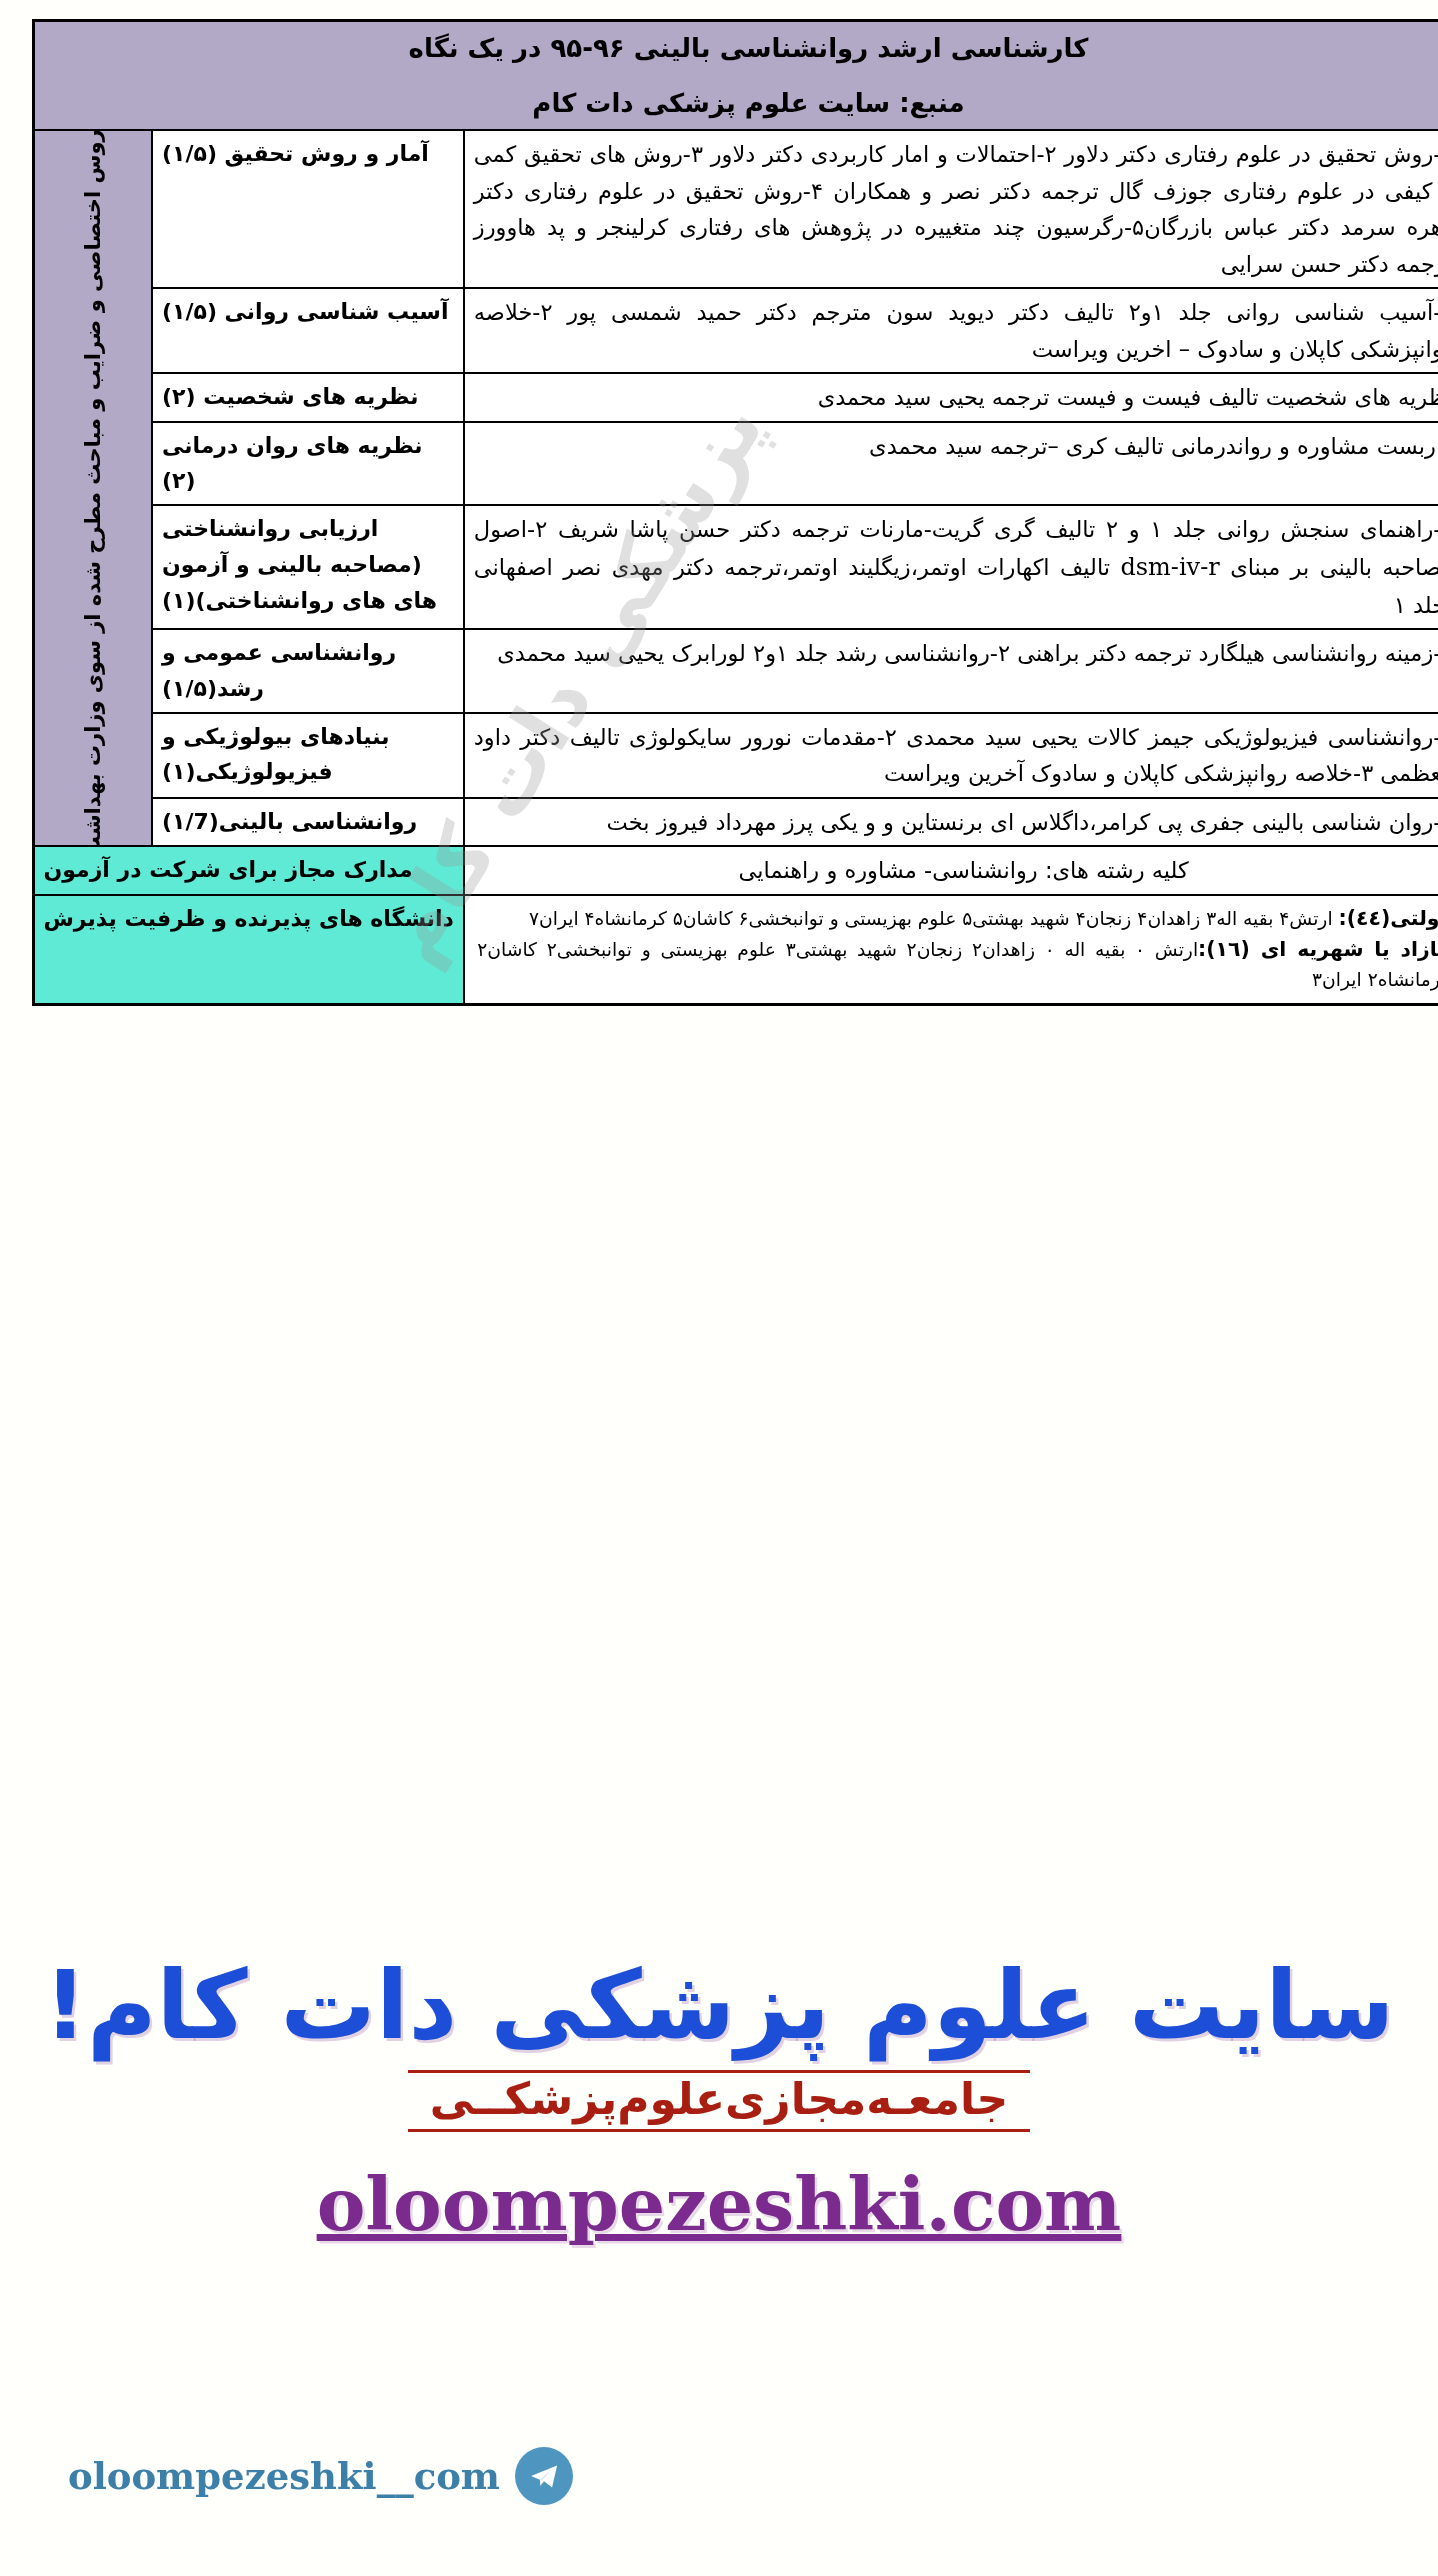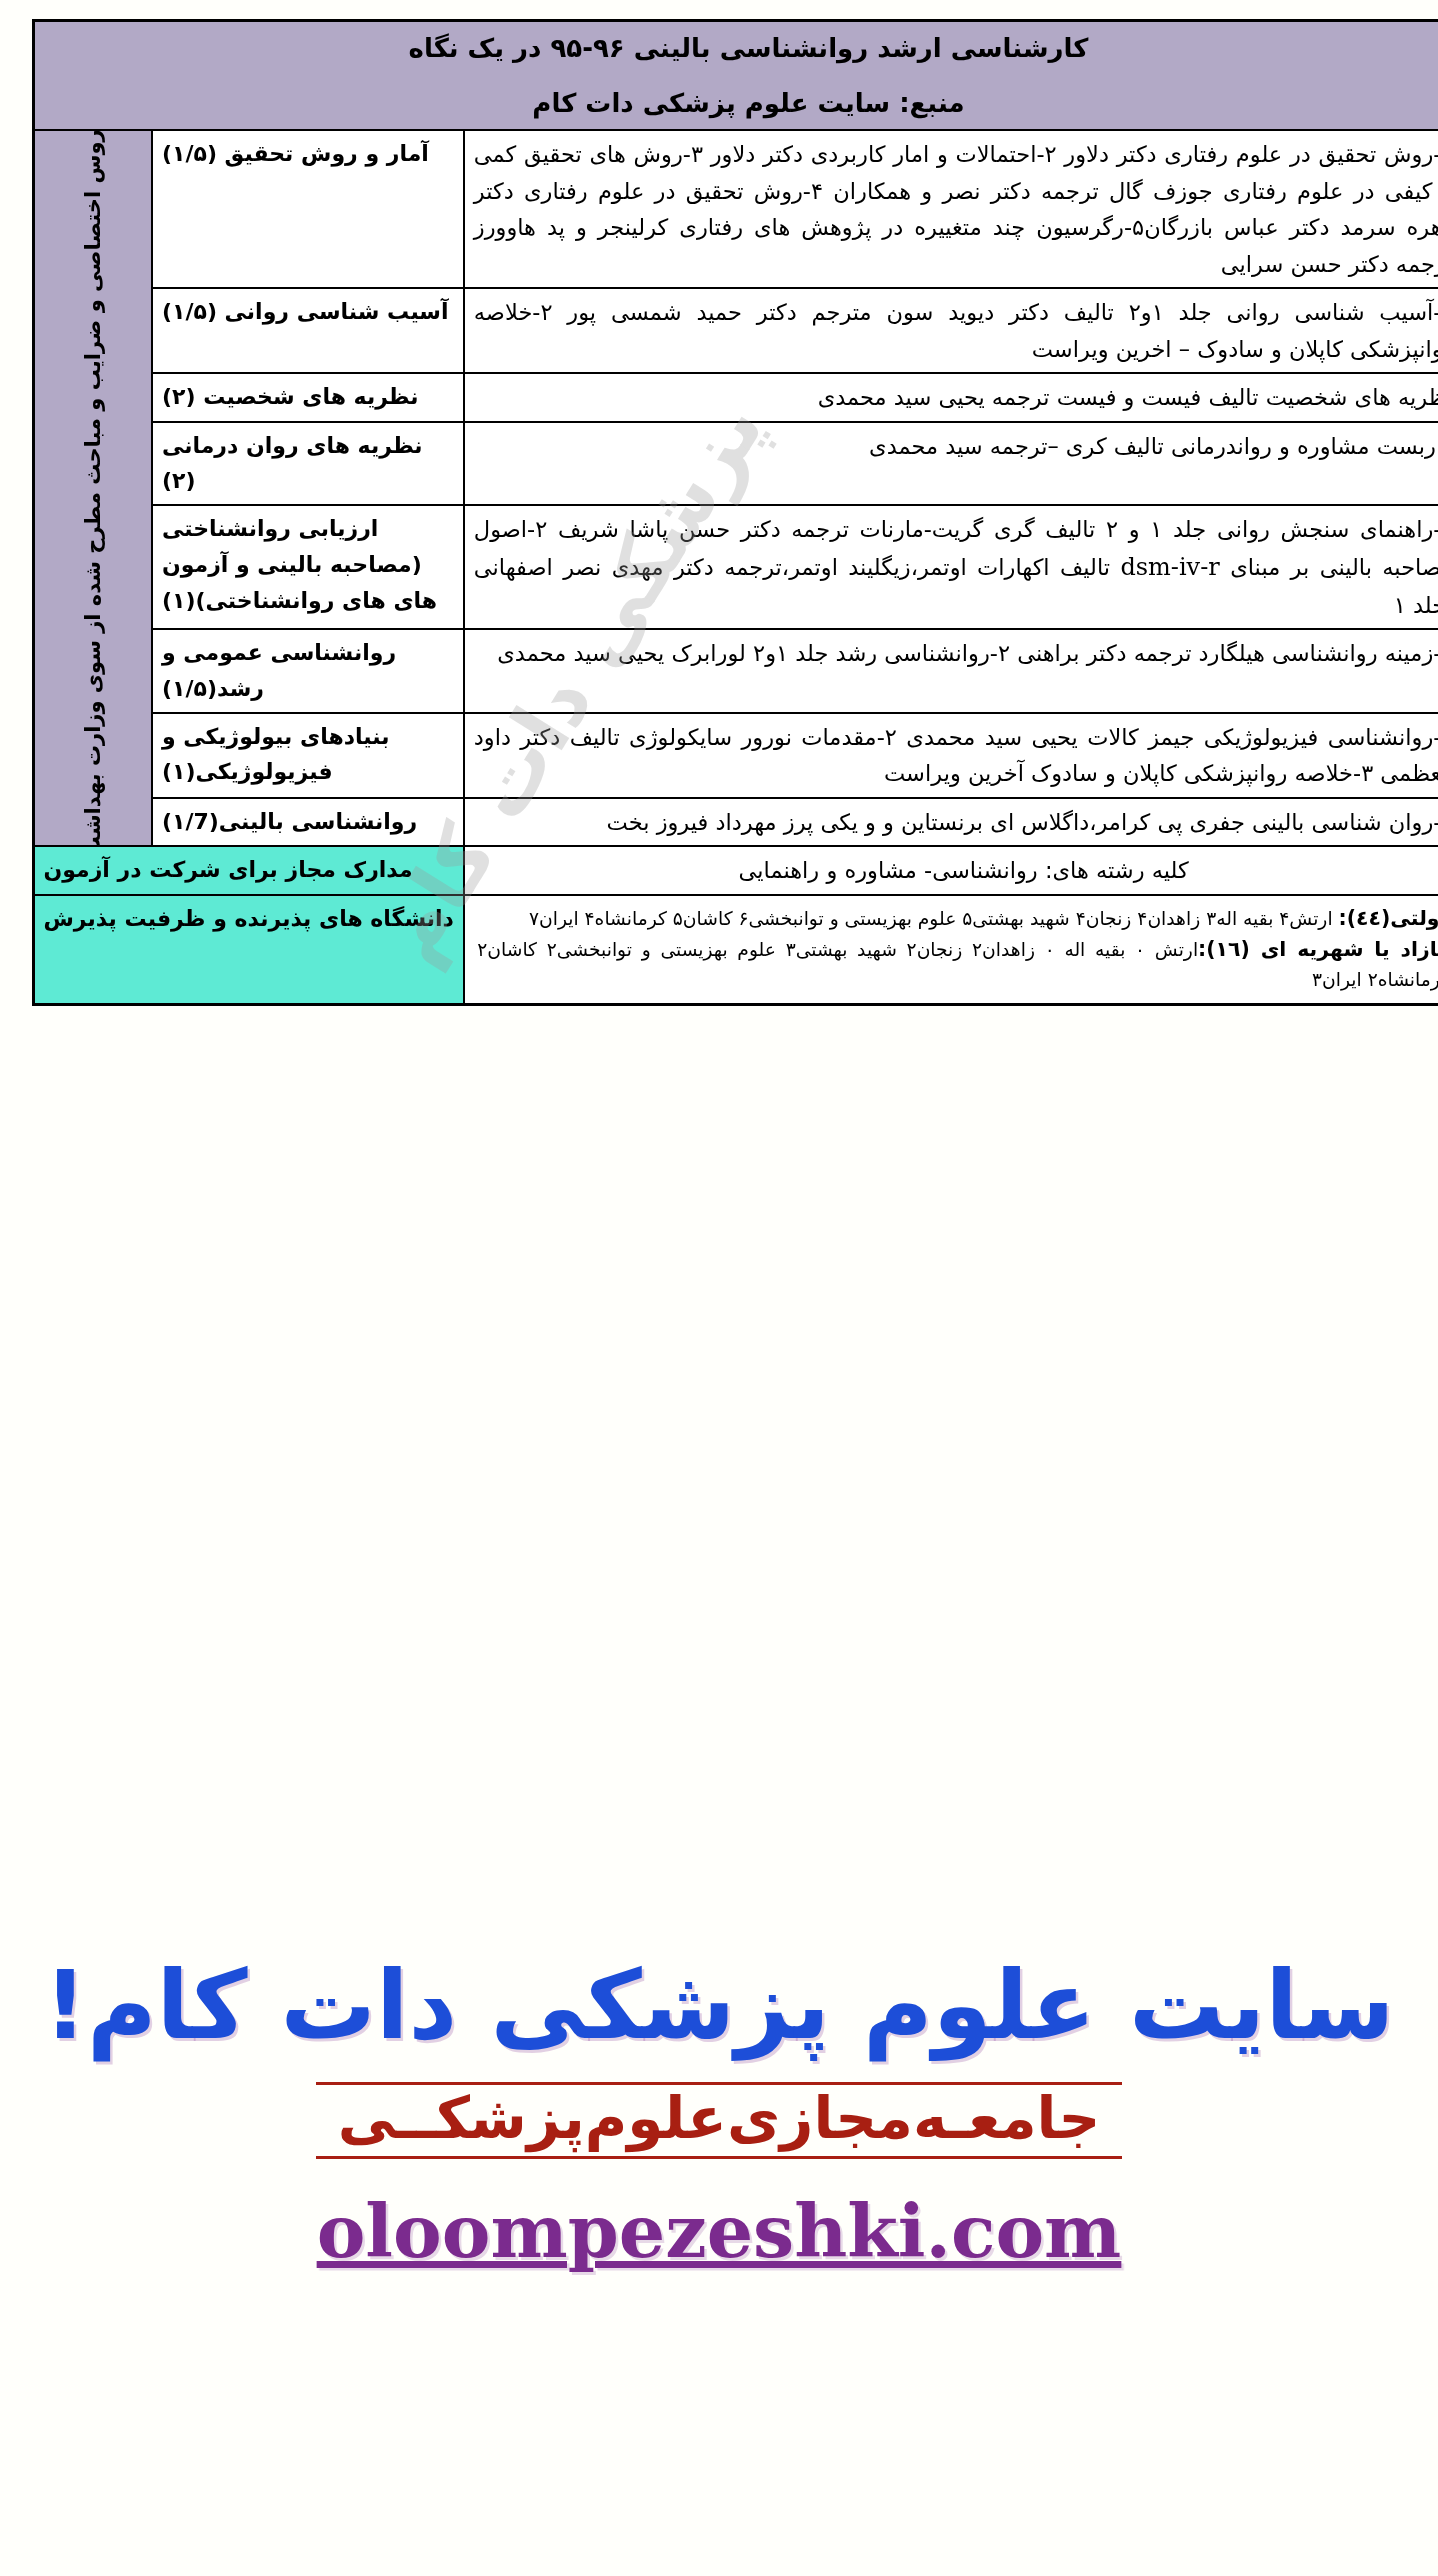--- a/index.html
+++ b/index.html
@@ -165,25 +165,25 @@
     font-size: 95px;
     font-weight: bold;
     color: #1d4ed8;
     direction: rtl;
     letter-spacing: -1.7px;
     line-height: 1.1;
     text-shadow: 2.5px 2.5px 0 rgba(123,43,142,.22);
     white-space: nowrap;
   }
   .brand-sub {
-    margin-top: 24px;
+    margin-top: 12px;
     display: inline-block;
     direction: rtl;
     color: #a81f12;
-    font-size: 58px;
+    font-size: 44px;
     font-weight: bold;
     letter-spacing: -2.5px;
     border-top: 3.4px solid #a81f12;
     border-bottom: 3.4px solid #a81f12;
     padding: 3.4px 22px 6.8px;
     line-height: 1.05;
     white-space: nowrap;
   }
   .brand-url {
     margin-top: 29px;
@@ -314,15 +314,24 @@
       <span>پزشکی دات کام</span>
     </div>
   </div>
 
   <div class="footer">
     <div class="brand-main">سایت علوم پزشکی دات کام!</div>
     <div class="brand-sub">جامعـه‌مجازی‌علوم‌پزشکــی</div>
     <div class="brand-url">oloompezeshki.com</div>
   </div>
 
+  <div class="telegram-row">
+    <span class="tg-icon">
+      <svg width="37" height="37" viewBox="0 0 44 44" aria-hidden="true">
+        <path d="M6 21.5 L37 9 L31 35 L21.5 27.5 L17 33 L16.5 26 Z" fill="#ffffff"></path>
+        <path d="M16.5 26 L31 13.5 L19.8 26.2 Z" fill="#d9e7f0"></path>
+      </svg>
+    </span>
+    <span class="tg-handle">oloompezeshki__com</span>
+  </div>
 
 </div>
 
 
 </body></html>

